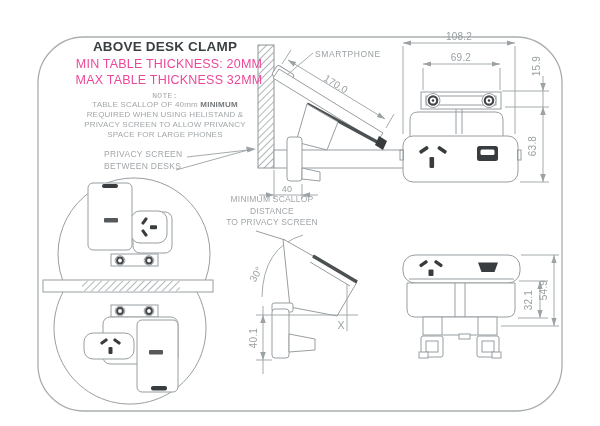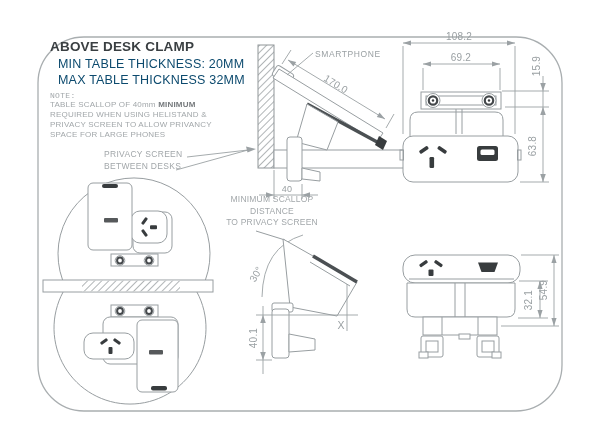--- a/index.html
+++ b/index.html
@@ -1,22 +1,22 @@
 <!DOCTYPE html>
 <html><head>
 <meta charset="utf-8">
 <style>
   html,body{margin:0;padding:0;background:#fff;}
   #stage{position:relative;width:600px;height:426px;background:#ffffff;overflow:hidden;
          font-family:"Liberation Sans",sans-serif;}
   #stage svg{position:absolute;left:0;top:0;}
-  .overlay{position:absolute;color:#a2a7aa;}
+  .overlay{position:absolute;color:#a2a7aa;text-align:center;}
   .title-block{left:50px;top:39px;width:230px;}
   .title-block h1{margin:0;font-size:13.5px;font-weight:bold;color:#3a3f42;letter-spacing:.2px;}
-  .tline{font-size:12.5px;letter-spacing:.2px;margin-top:2.5px;color:#0c4a6e;margin-left:8px;}
+  .tline{font-size:12.5px;letter-spacing:.2px;margin-top:2.5px;color:#ec4899;margin-left:8px;}
   .note-label{font-size:8px;margin-top:4px;letter-spacing:.3px;font-family:Liberation Mono, monospace;}
   .note-line{font-size:8px;line-height:10px;letter-spacing:.2px;}
   .note-line b{color:#75797c;font-weight:bold;}
   .privacy-label{left:104px;top:149px;width:92px;text-align:left;font-size:8.5px;line-height:11.5px;letter-spacing:.3px;}
   .scallop-label{left:211px;top:194px;width:122px;text-align:center;font-size:8.5px;line-height:11.5px;letter-spacing:.2px;}
   .ln{stroke:#989ea1;fill:none;stroke-width:1;}
   .wh{stroke:#989ea1;fill:#ffffff;stroke-width:1;}
   .dim{stroke:#9ba1a4;fill:none;stroke-width:.9;}
   .dk{fill:#383c3e;stroke:none;}
   .dkl{stroke:#4b5053;fill:none;}

